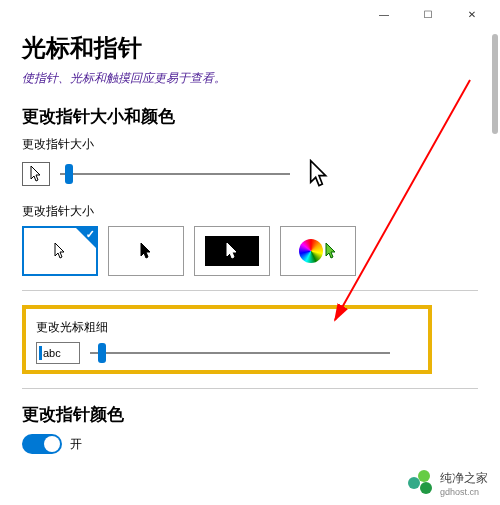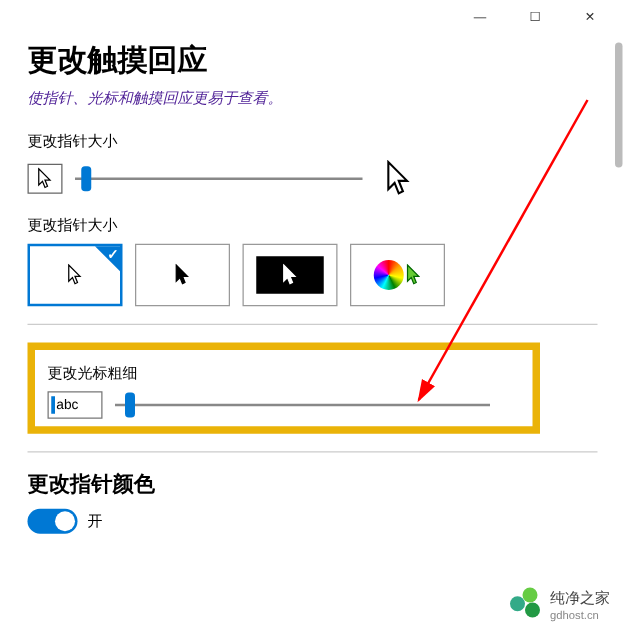--- a/index.html
+++ b/index.html
@@ -82,21 +82,21 @@
   .inverted-box {
     width:54px; height:30px; background:#000;
     display:flex; align-items:center; justify-content:center;
   }
   .wheel {
     width:24px; height:24px; border-radius:50%;
     background: conic-gradient(red,orange,yellow,green,cyan,blue,magenta,red);
   }
   .hr { border:none; border-top:1px solid #ccc; margin:14px 0; }
   .highlight-box {
-    border:6px solid #eab308; padding:6px 10px; margin-top:6px;
+    border:4px solid #eab308; padding:6px 10px; margin-top:6px;
     width: 410px;
   }
   .abc-box {
     width:44px; height:22px; border:1px solid #777; font-size:11px;
     display:flex; align-items:center; padding-left:2px;
     position:relative;
     text-align:center;
   }
   .abc-caret { display:inline-block; width:3px; height:14px; background:#0078d4; margin-right:1px; }
   .toggle {
@@ -134,23 +134,24 @@
 
 <div class="titlebar">
   <div class="tb-btn">—</div>
   <div class="tb-btn">☐</div>
   <div class="tb-btn">✕</div>
 </div>
 
 <div class="scrollbar"></div>
 
 <div class="content">
-  <h1 class="page-title">更改触摸回应</h1>
+  <h1 class="page-title">光标和指针</h1>
   <p class="subtitle">使指针、光标和触摸回应更易于查看。</p>
 
+  <div class="section-head">更改指针大小和颜色</div>
 
   <div class="label-small">更改指针大小</div>
   <div class="slider-row">
     <div class="cursor-preview">
       <svg class="cursor-arrow" viewBox="0 0 12 18">
         <path d="M1 1 L1 14 L4 11 L6 16 L8 15 L6 10 L10 10 Z" fill="#fff" stroke="#000" stroke-width="1"></path>
       </svg>
     </div>
     <div class="slider" style="max-width:230px">
       <div class="track"></div>

